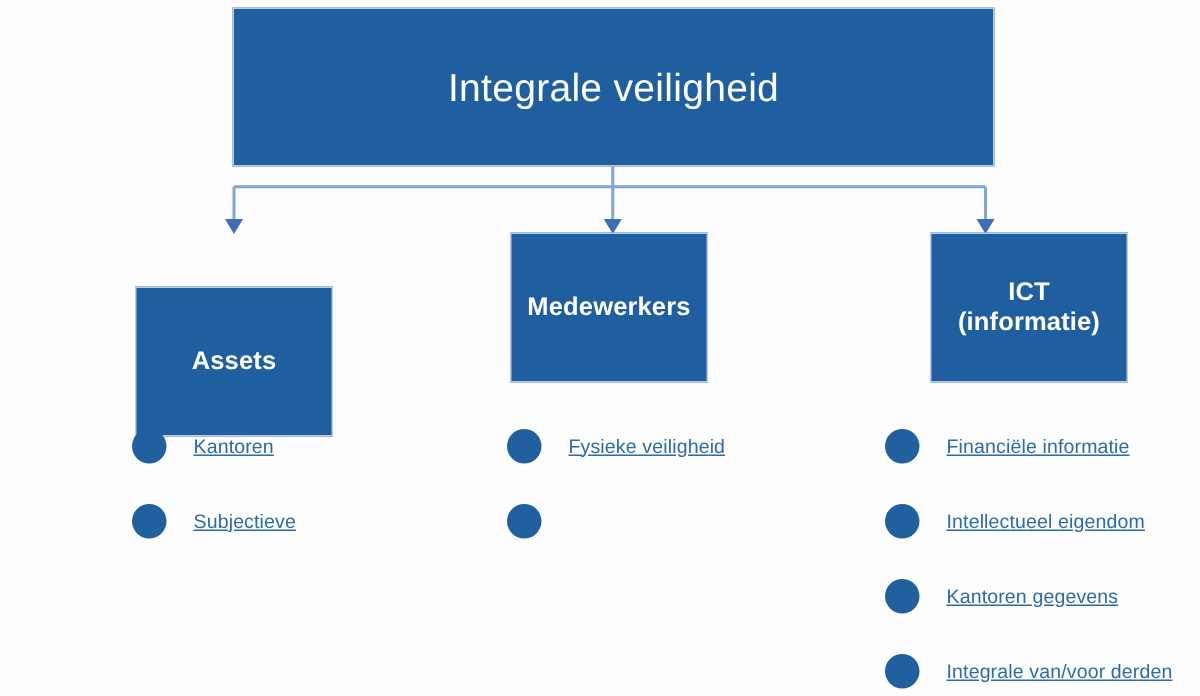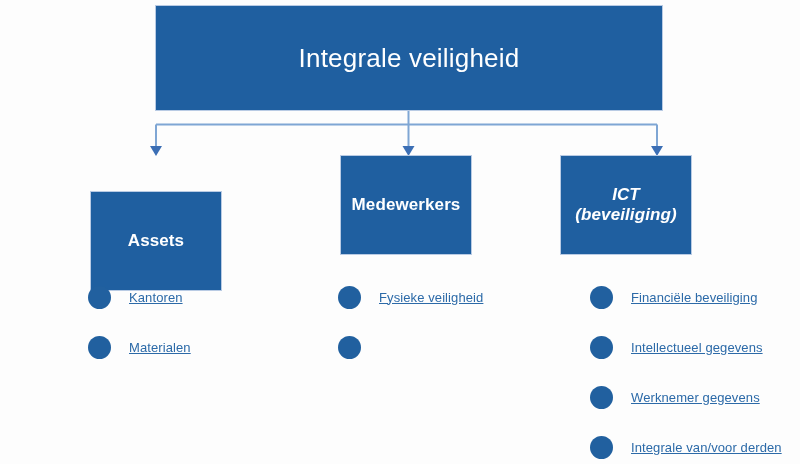--- a/index.html
+++ b/index.html
@@ -44,21 +44,21 @@
   .child-box {
     top: 155px;
     width: 132px;
     height: 100px;
     font-size: 17px;
     font-weight: bold;
     letter-spacing: 0.1px;
   }
   #child-box-assets      { left: 90px; margin-top: 36px; }
   #child-box-medewerkers { left: 340px; }
-  #child-box-ict         { left: 560px; font-style: italic; }
+  #child-box-ict         { left: 620px; }
   .child-label-stack {
     display: flex;
     flex-direction: column;
     align-items: center;
     justify-content: center;
     padding: 0 4px;
   }
 
   
   #connectors {
@@ -133,57 +133,57 @@
 
   <div id="child-box-medewerkers" class="node-box child-box">
     <div class="child-label-stack">
       <span>Medewerkers</span>
     </div>
   </div>
 
   <div id="child-box-ict" class="node-box child-box">
     <div class="child-label-stack">
       <span>ICT</span>
-      <span>(beveiliging)</span>
+      <span>(informatie)</span>
     </div>
   </div>
 
   <div id="bullet-column-assets" class="bullet-column">
     <div class="bullet-row">
       <span class="bullet-dot"></span>
       <span class="bullet-text">Kantoren</span>
     </div>
     <div class="bullet-row">
       <span class="bullet-dot"></span>
-      <span class="bullet-text">Materialen</span>
+      <span class="bullet-text">Subjectieve</span>
     </div>
   </div>
 
   <div id="bullet-column-medewerkers" class="bullet-column">
     <div class="bullet-row">
       <span class="bullet-dot"></span>
       <span class="bullet-text">Fysieke veiligheid</span>
     </div>
     <div class="bullet-row">
       <span class="bullet-dot"></span>
     </div>
   </div>
 
   <div id="bullet-column-ict" class="bullet-column">
     <div class="bullet-row">
       <span class="bullet-dot"></span>
-      <span class="bullet-text">Financiële beveiliging</span>
+      <span class="bullet-text">Financiële informatie</span>
     </div>
     <div class="bullet-row">
       <span class="bullet-dot"></span>
-      <span class="bullet-text">Intellectueel gegevens</span>
+      <span class="bullet-text">Intellectueel eigendom</span>
     </div>
     <div class="bullet-row">
       <span class="bullet-dot"></span>
-      <span class="bullet-text">Werknemer gegevens</span>
+      <span class="bullet-text">Kantoren gegevens</span>
     </div>
     <div class="bullet-row">
       <span class="bullet-dot"></span>
       <span class="bullet-text">Integrale van/voor derden</span>
     </div>
   </div>
 
 </div>
 
 </body></html>

